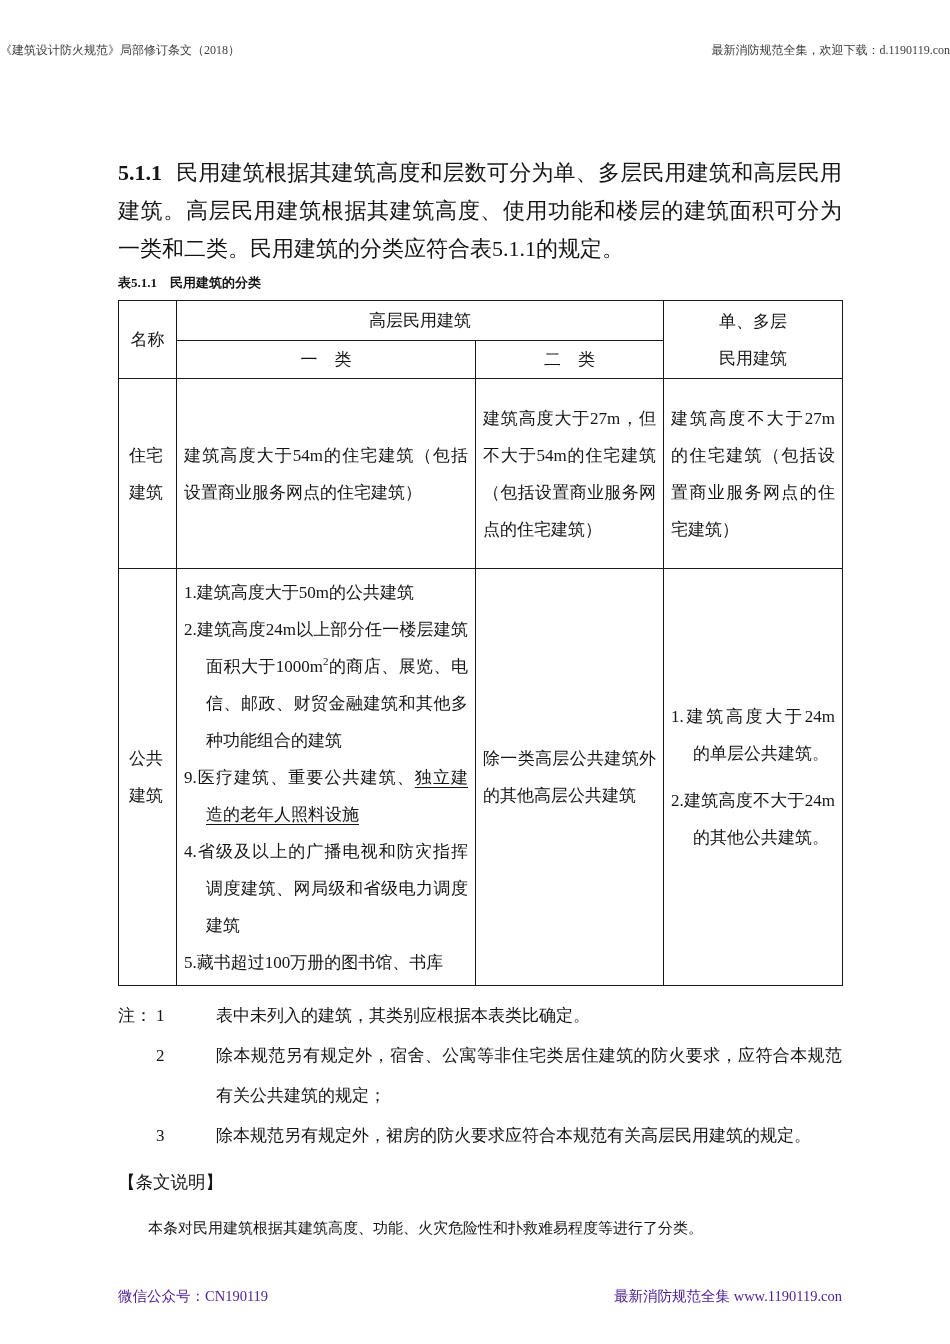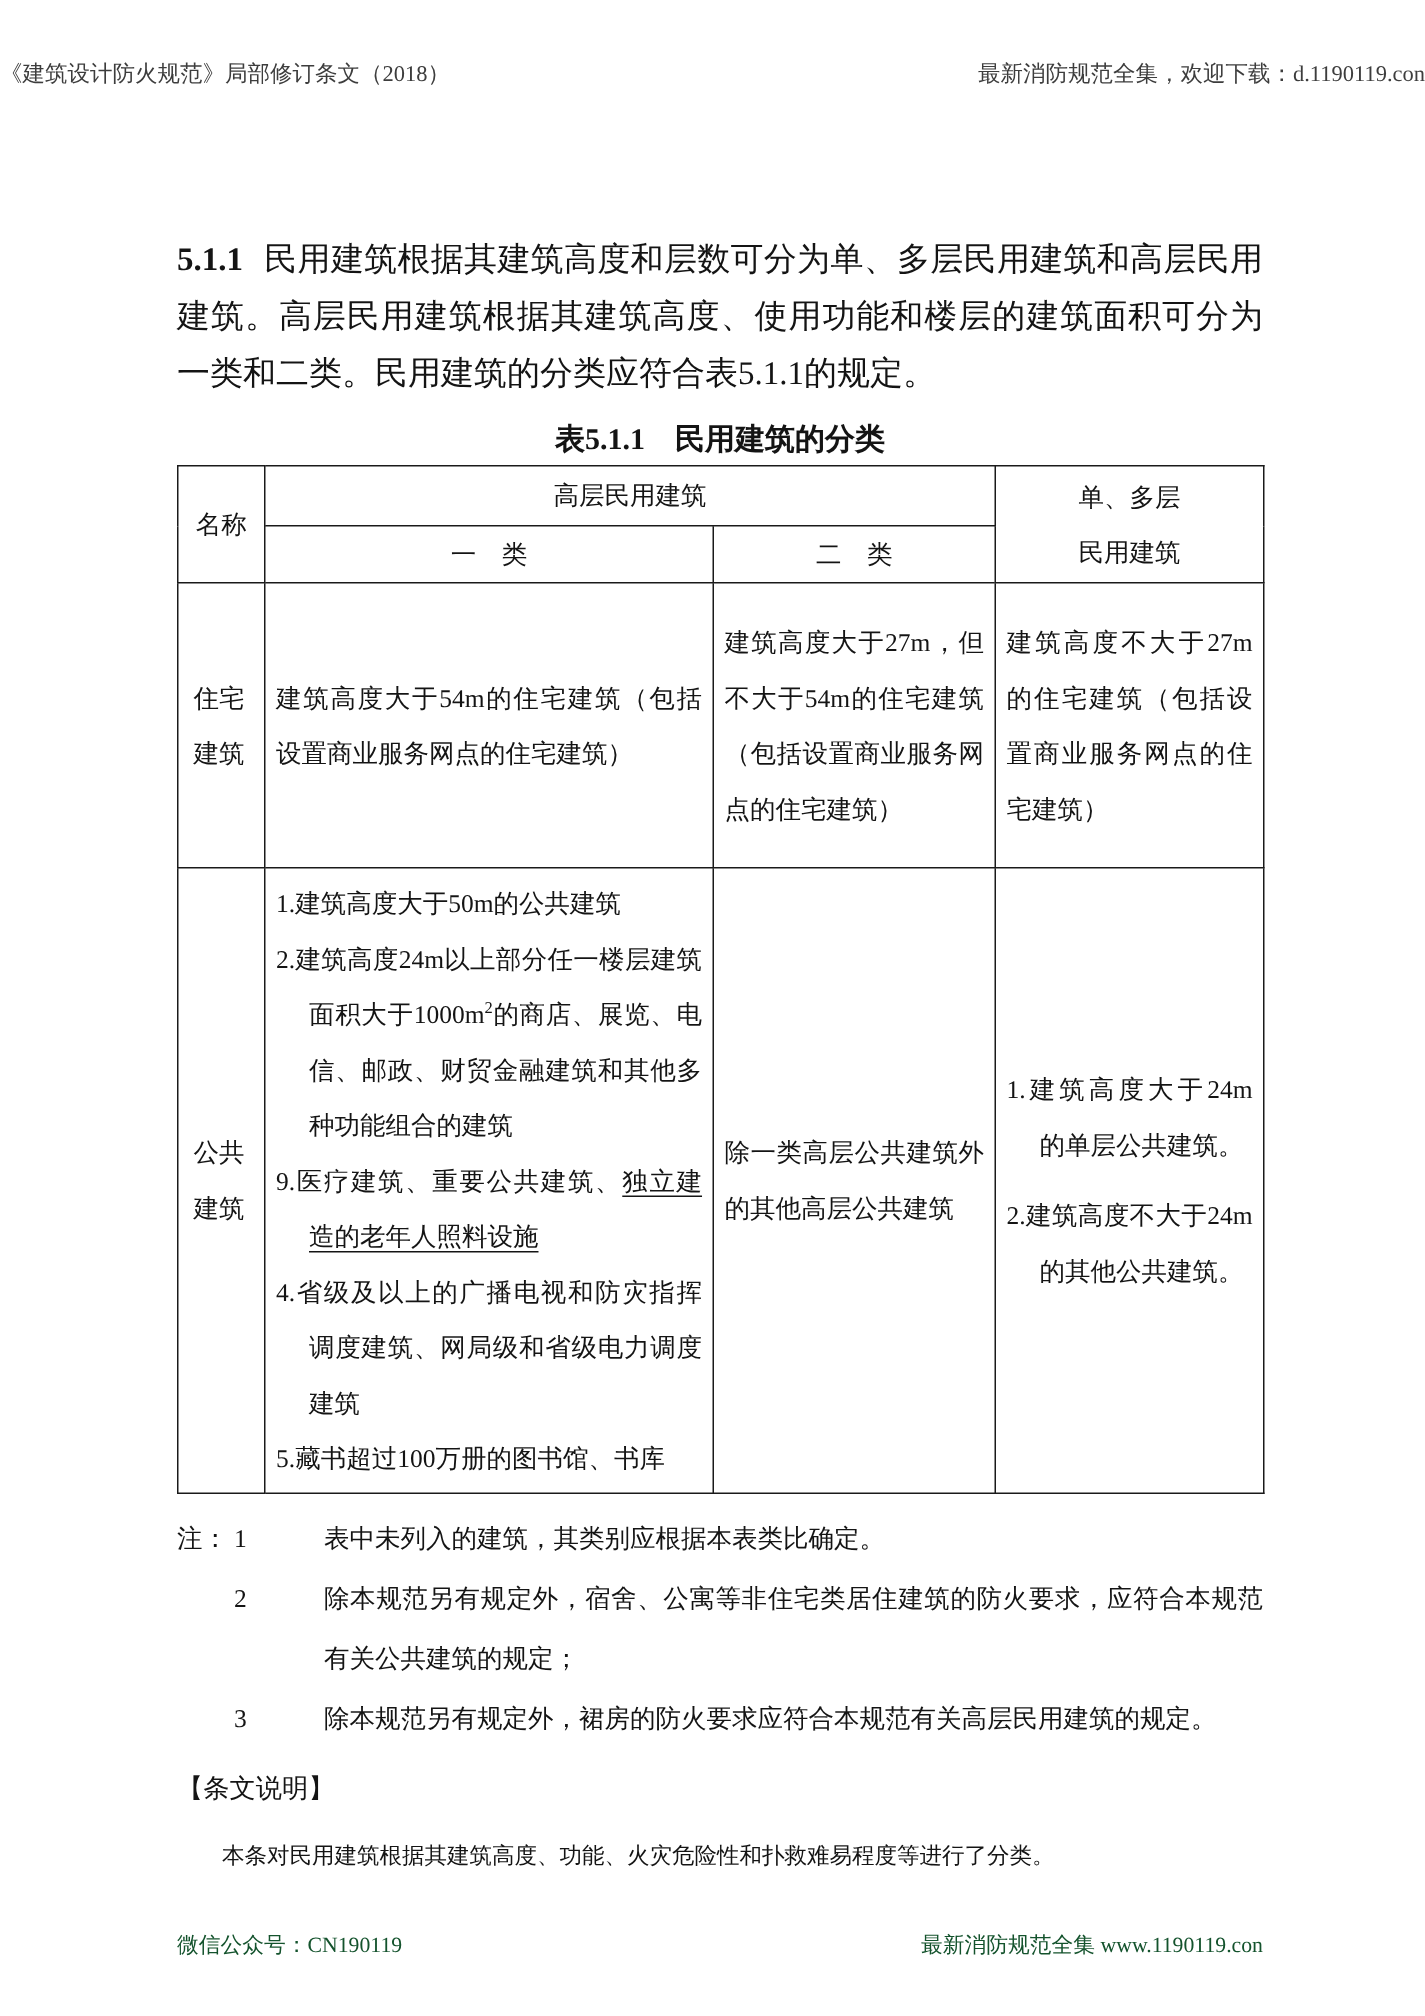--- a/index.html
+++ b/index.html
@@ -6,32 +6,32 @@
   html, body { background: #ffffff; }
   body {
     width: 950px; height: 1344px; position: relative;
     font-family: "Liberation Serif", "DejaVu Serif", serif;
     color: #141414;
   }
   .content { margin: 0 108px 0 118px; }
 
   .page-header {
     padding-top: 40px; display: flex; justify-content: space-between;
-    font-size: 15px; color: #3d3d3d; line-height: 20px;
+    font-size: 12px; color: #3d3d3d; line-height: 20px;
   }
 
   .clause {
     margin-top: 94px; font-size: 22px; line-height: 38px;
     text-align: justify;
   }
   .clause-number { font-weight: bold; margin-right: 14px; }
 
   .table-title {
-    margin-top: 12px; height: 30px; line-height: 26px;
-    text-align: center; font-weight: bold; font-size: 20px;
+    margin-top: 2px; height: 30px; line-height: 26px;
+    text-align: left; font-weight: bold; font-size: 13px;
   }
 
   table.class-table {
     border-collapse: collapse; table-layout: fixed; width: 724px;
   }
   table.class-table th, table.class-table td {
     border: 1.5px solid #1a1a1a; font-weight: normal;
     font-size: 17px; line-height: 37px; vertical-align: middle;
   }
   th.group-hdr, th.name-hdr, th.sub-hdr, th.single-hdr { text-align: center; }
@@ -56,21 +56,21 @@
 
   .commentary-label { margin-top: 6px; font-size: 17.5px; line-height: 40px; }
   .commentary-text {
     font-size: 15px; line-height: 40px; text-indent: 2em;
     margin-top: 6px; text-align: justify;
   }
 
   .page-footer {
     position: absolute; bottom: 38px; left: 118px; right: 108px;
     display: flex; justify-content: space-between;
-    font-size: 14.5px; color: #14532d;
+    font-size: 14.5px; color: #4c1d95;
   }
 </style>
 </head>
 <body>
 
 <div class="page-header">
   <span>《建筑设计防火规范》局部修订条文（2018）</span>
   <span>最新消防规范全集，欢迎下载：d.1190119.con</span>
 </div>
 

